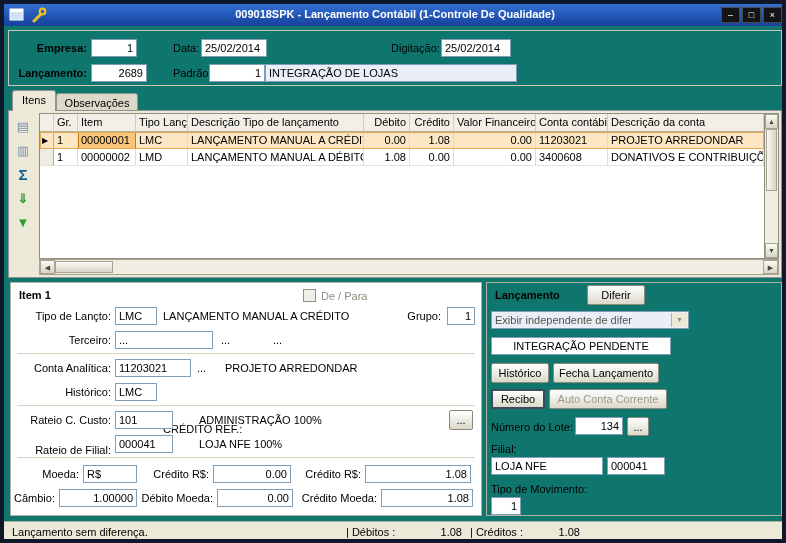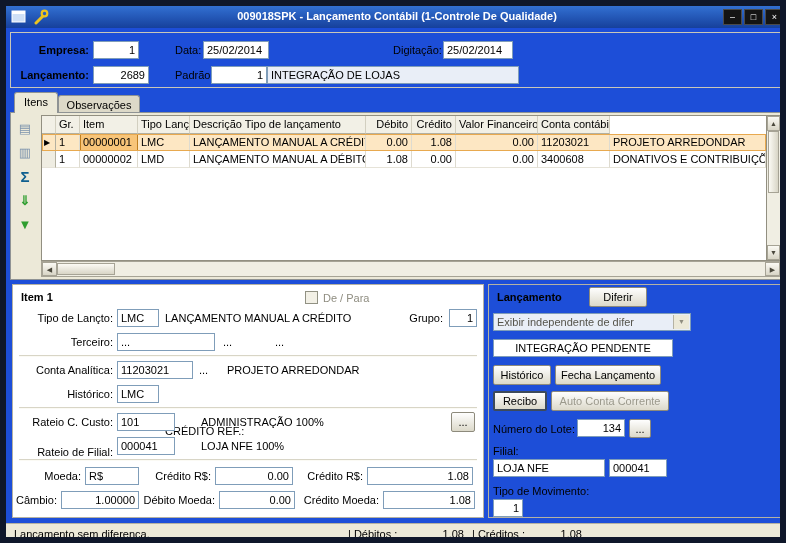--- a/index.html
+++ b/index.html
@@ -1,18 +1,18 @@
 <!DOCTYPE html>
 <html><head>
 <meta charset="utf-8">
 <style>
   * { box-sizing: border-box; margin: 0; padding: 0; }
   html,body { background:#d4d0c8; }
   body { font-family:"Liberation Sans", sans-serif; font-size:11px; color:#000; }
-  .window { position:relative; width:786px; height:543px; border:6px solid #0f172a; background:#1d4ed8; overflow:hidden; }
+  .window { position:relative; width:786px; height:543px; border:4px solid #0f172a; background:#0f766e; overflow:hidden; }
 
   
   .titlebar { position:absolute; left:0; top:0; width:782px; height:22px;
     background:linear-gradient(180deg,#3270d2,#16409c); color:#fff; }
   .title-text { position:absolute; left:0; right:0; top:4px; text-align:center; font-weight:bold; font-size:11px; }
   .tb-ico { position:absolute; top:3px; width:16px; height:16px; z-index:2; }
   .win-btns { position:absolute; right:4px; top:3px; display:flex; gap:2px; z-index:3; }
   .win-btn { width:19px; height:16px; background:#141414; border:1px solid #4a4a4a; color:#fff;
     font-size:9px; line-height:14px; text-align:center; cursor:default; }
 
@@ -147,20 +147,21 @@
         <div class="grid-hrow">
           <div class="gc w-ind ind"></div>
           <div class="gc w-gr">Gr.</div>
           <div class="gc w-item">Item</div>
           <div class="gc w-tipo">Tipo Lanç.</div>
           <div class="gc w-desc">Descrição Tipo de lançamento</div>
           <div class="gc w-deb num">Débito</div>
           <div class="gc w-cred num">Crédito</div>
           <div class="gc w-vfin num">Valor Financeiro</div>
           <div class="gc w-conta">Conta contábil</div>
+          <div class="gc w-cdesc">Descrição da conta</div>
         </div>
 
         <div class="grid-row sel">
           <div class="gc w-ind ind"><span>▶</span></div>
           <div class="gc w-gr">1</div>
           <div class="gc w-item focus">00000001</div>
           <div class="gc w-tipo">LMC</div>
           <div class="gc w-desc">LANÇAMENTO MANUAL A CRÉDITO</div>
           <div class="gc w-deb num">0.00</div>
           <div class="gc w-cred num">1.08</div>

